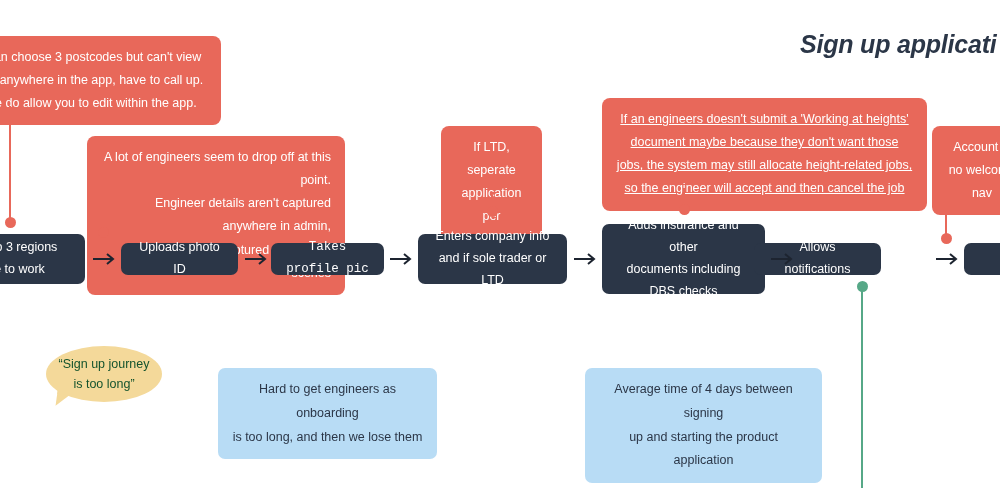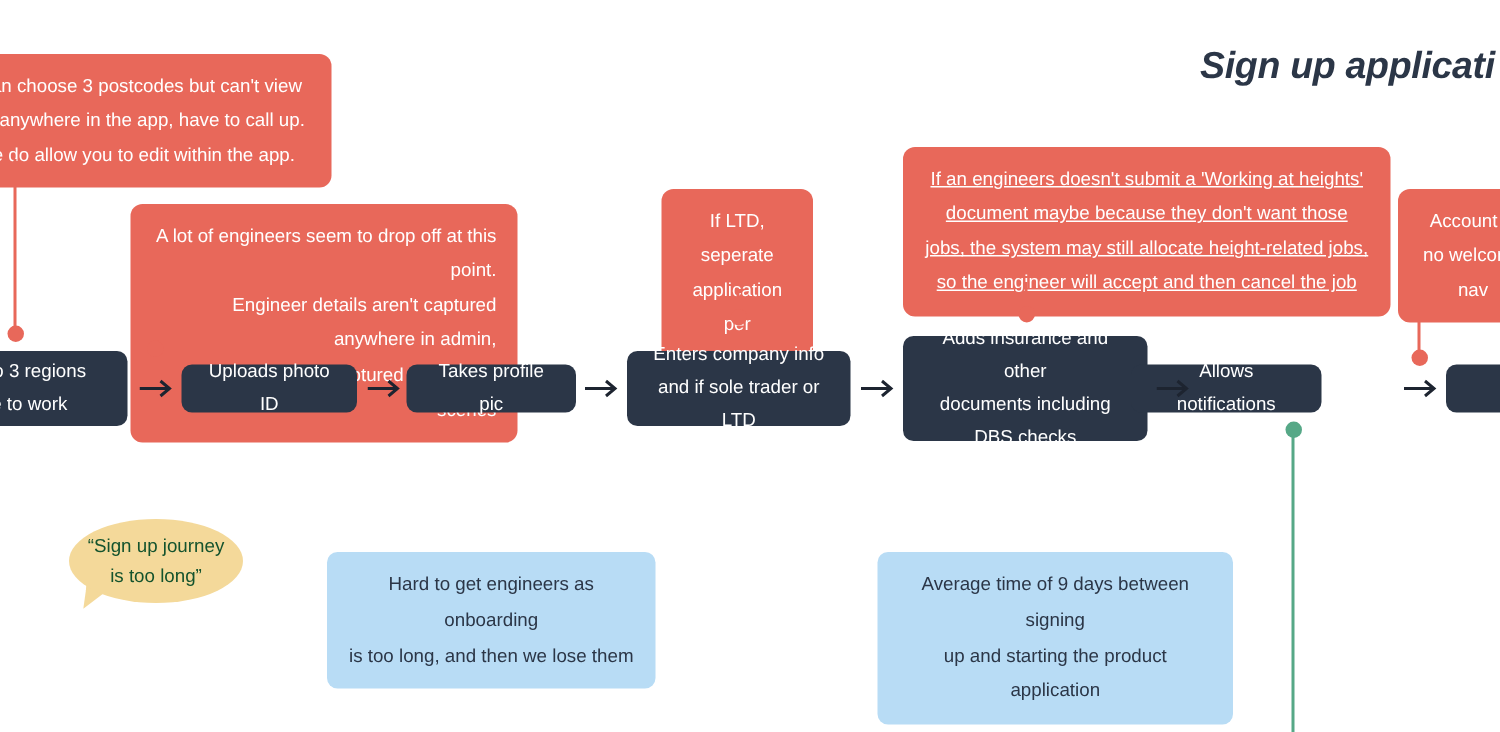--- a/index.html
+++ b/index.html
@@ -182,21 +182,21 @@
   <div class="conn-dot" style="left:679px; top:204px;"></div>
 
   <div class="conn-line" style="left:945px; top:195px; height:44px;"></div>
   <div class="conn-dot" style="left:941px; top:233px;"></div>
 
   <div class="step" style="left:-46px; top:234px; width:131px; height:50px;">p to 3 regions
 e to work</div>
 
   <div class="step" style="left:121px; top:243px; width:117px; height:32px;">Uploads photo ID</div>
 
-  <div class="step" style="left:271px; top:243px; width:113px; height:32px;">Takes profile pic</div>
+  <div class="step" style="left:271px; top:243px; width:113px; height:32px;font-family:Liberation Mono, monospace;">Takes profile pic</div>
 
   <div class="step" style="left:418px; top:234px; width:149px; height:50px;">Enters company info
 and if sole trader or LTD</div>
 
   <div class="step" style="left:602px; top:224px; width:163px; height:70px;">Adds insurance and other
 documents including
 DBS checks</div>
 
   <div class="step" style="left:754px; top:243px; width:127px; height:32px;">Allows notifications</div>
 
@@ -235,16 +235,16 @@
   <div class="green-dot" style="left:857px; top:281px;"></div>
   <div class="green-line" style="left:861px; top:288px; height:200px;"></div>
 
   <div class="quote-tail" style="left:57px; top:385px;"></div>
   <div class="quote-bubble" style="left:46px; top:346px; width:116px; height:56px;">“Sign up journey
 is too long”</div>
 
   <div class="note-blue" style="left:218px; top:350px; width:219px;">Hard to get engineers as onboarding
 is too long, and then we lose them</div>
 
-  <div class="note-blue" style="left:585px; top:350px; width:237px;">Average time of 9 days between signing
+  <div class="note-blue" style="left:585px; top:350px; width:237px;">Average time of 4 days between signing
 up and starting the product application</div>
 
 </div>
 
 </body></html>

